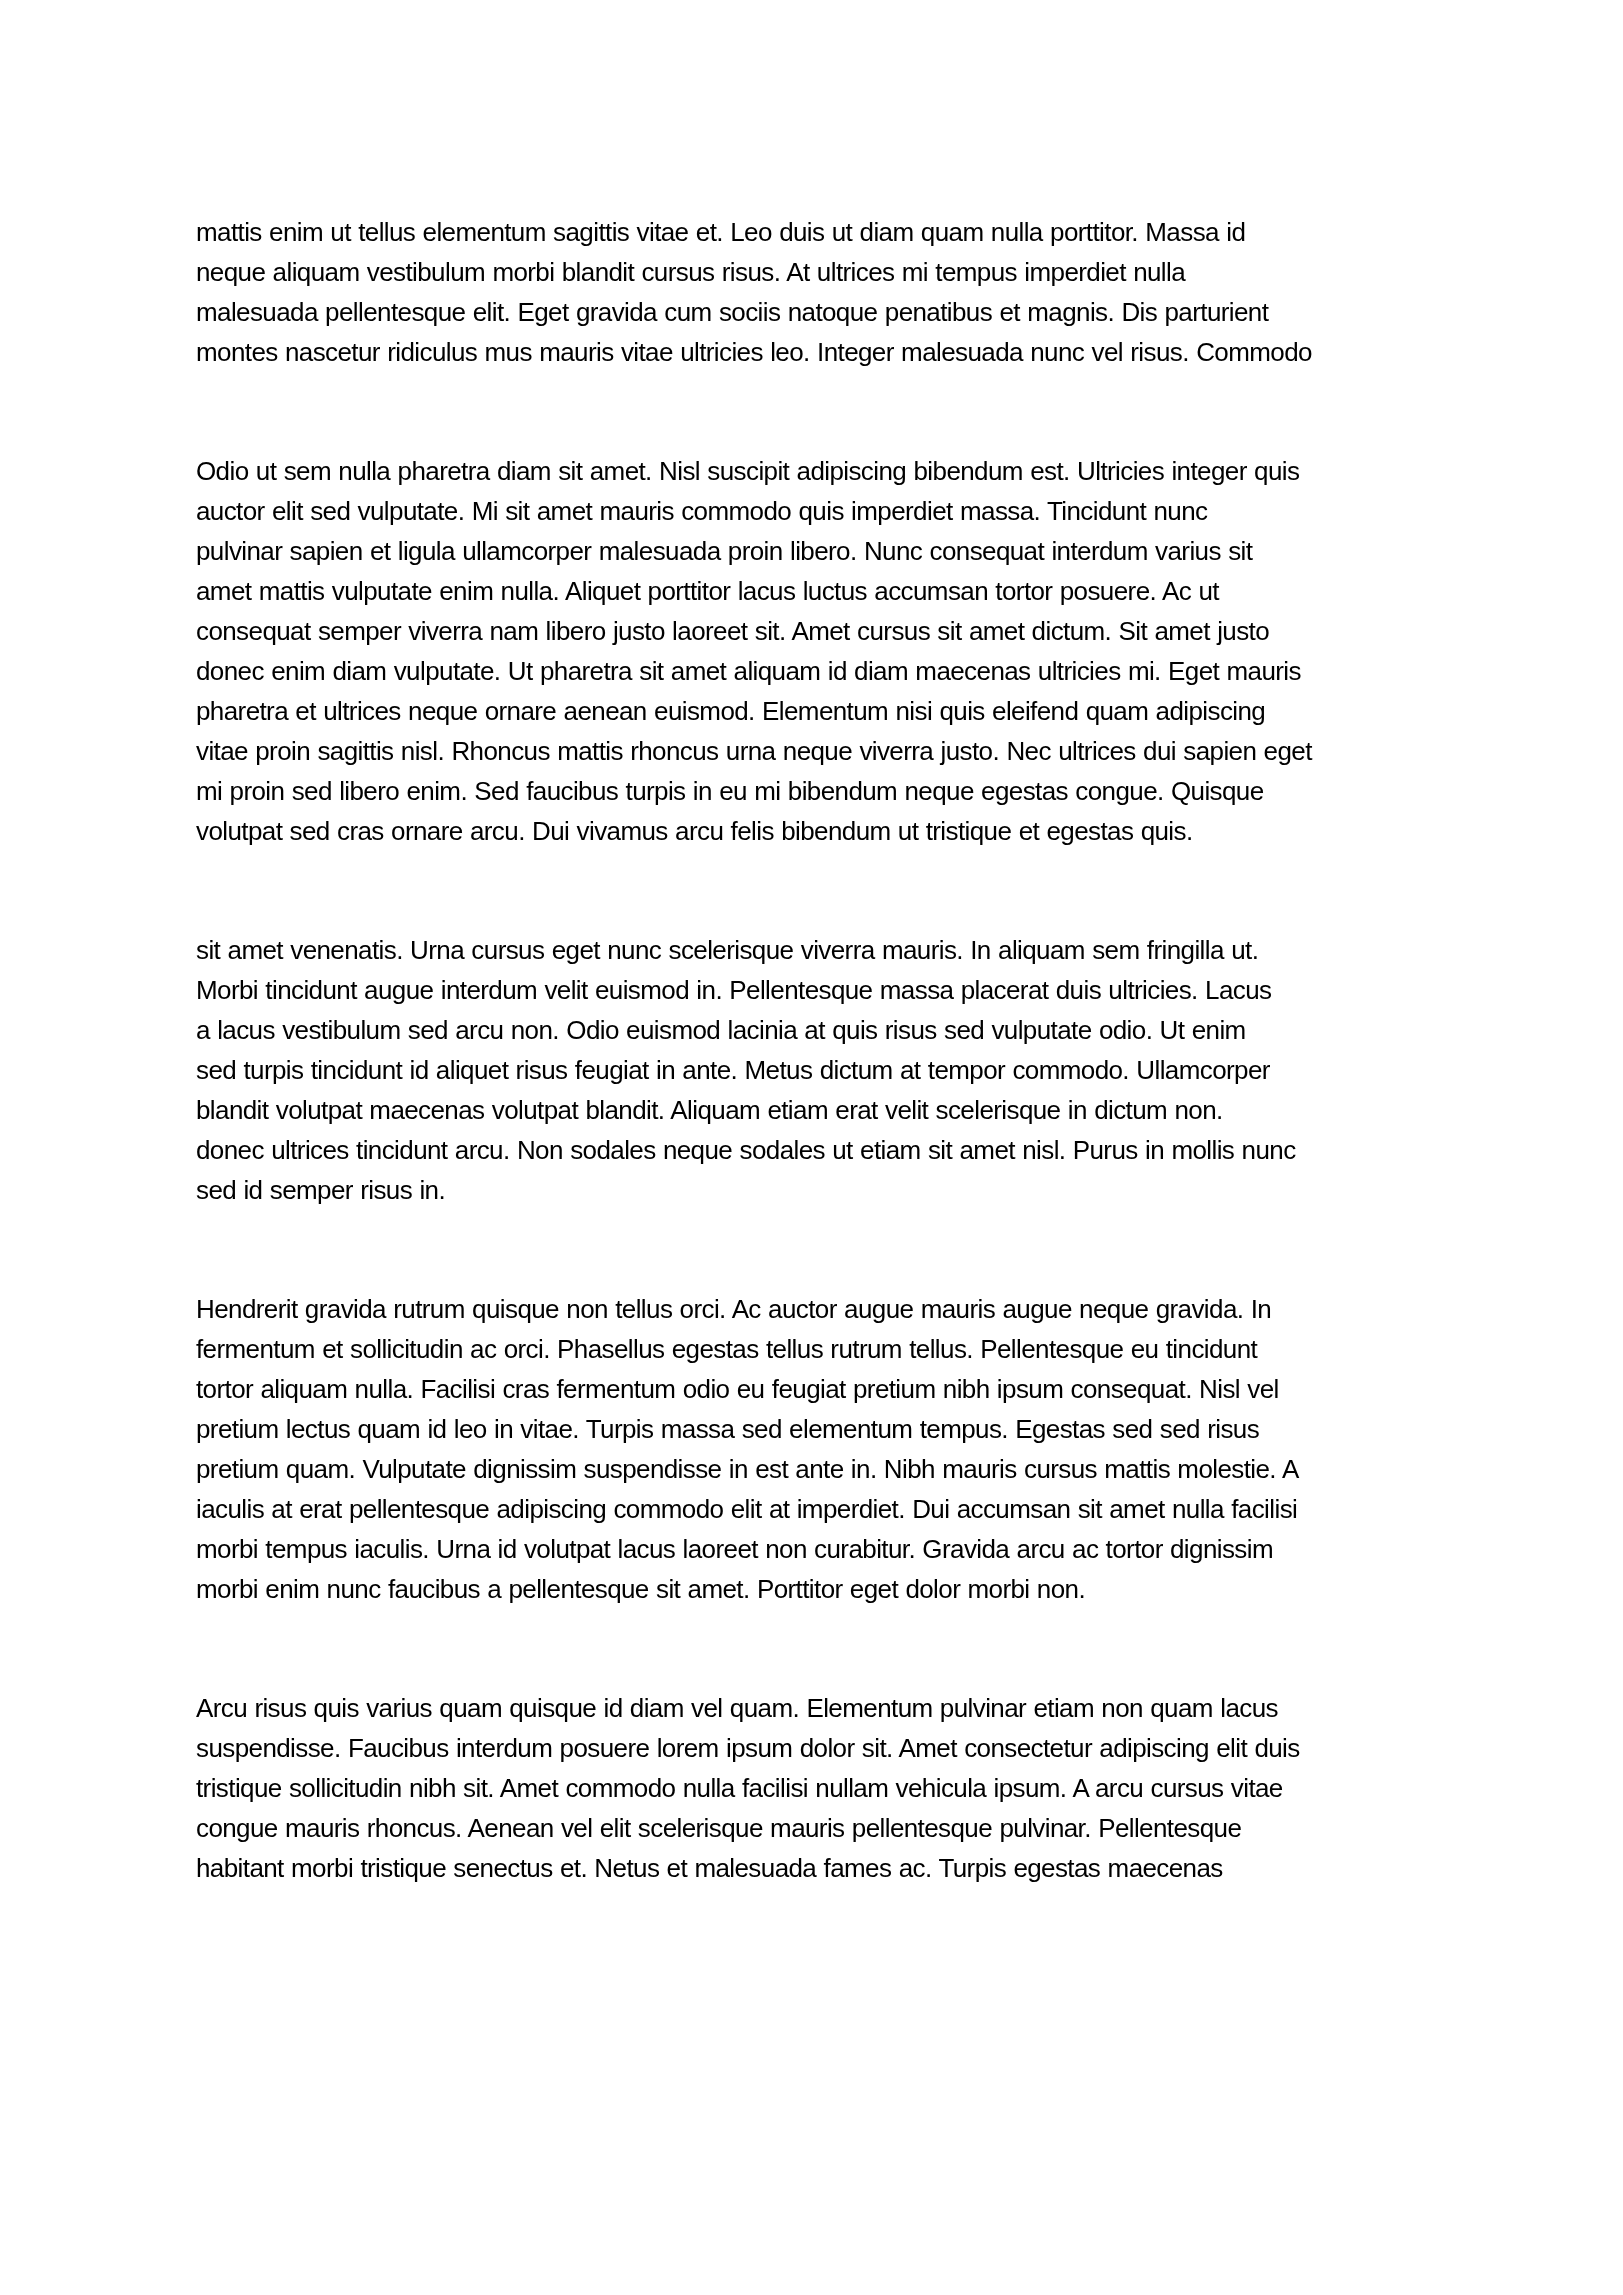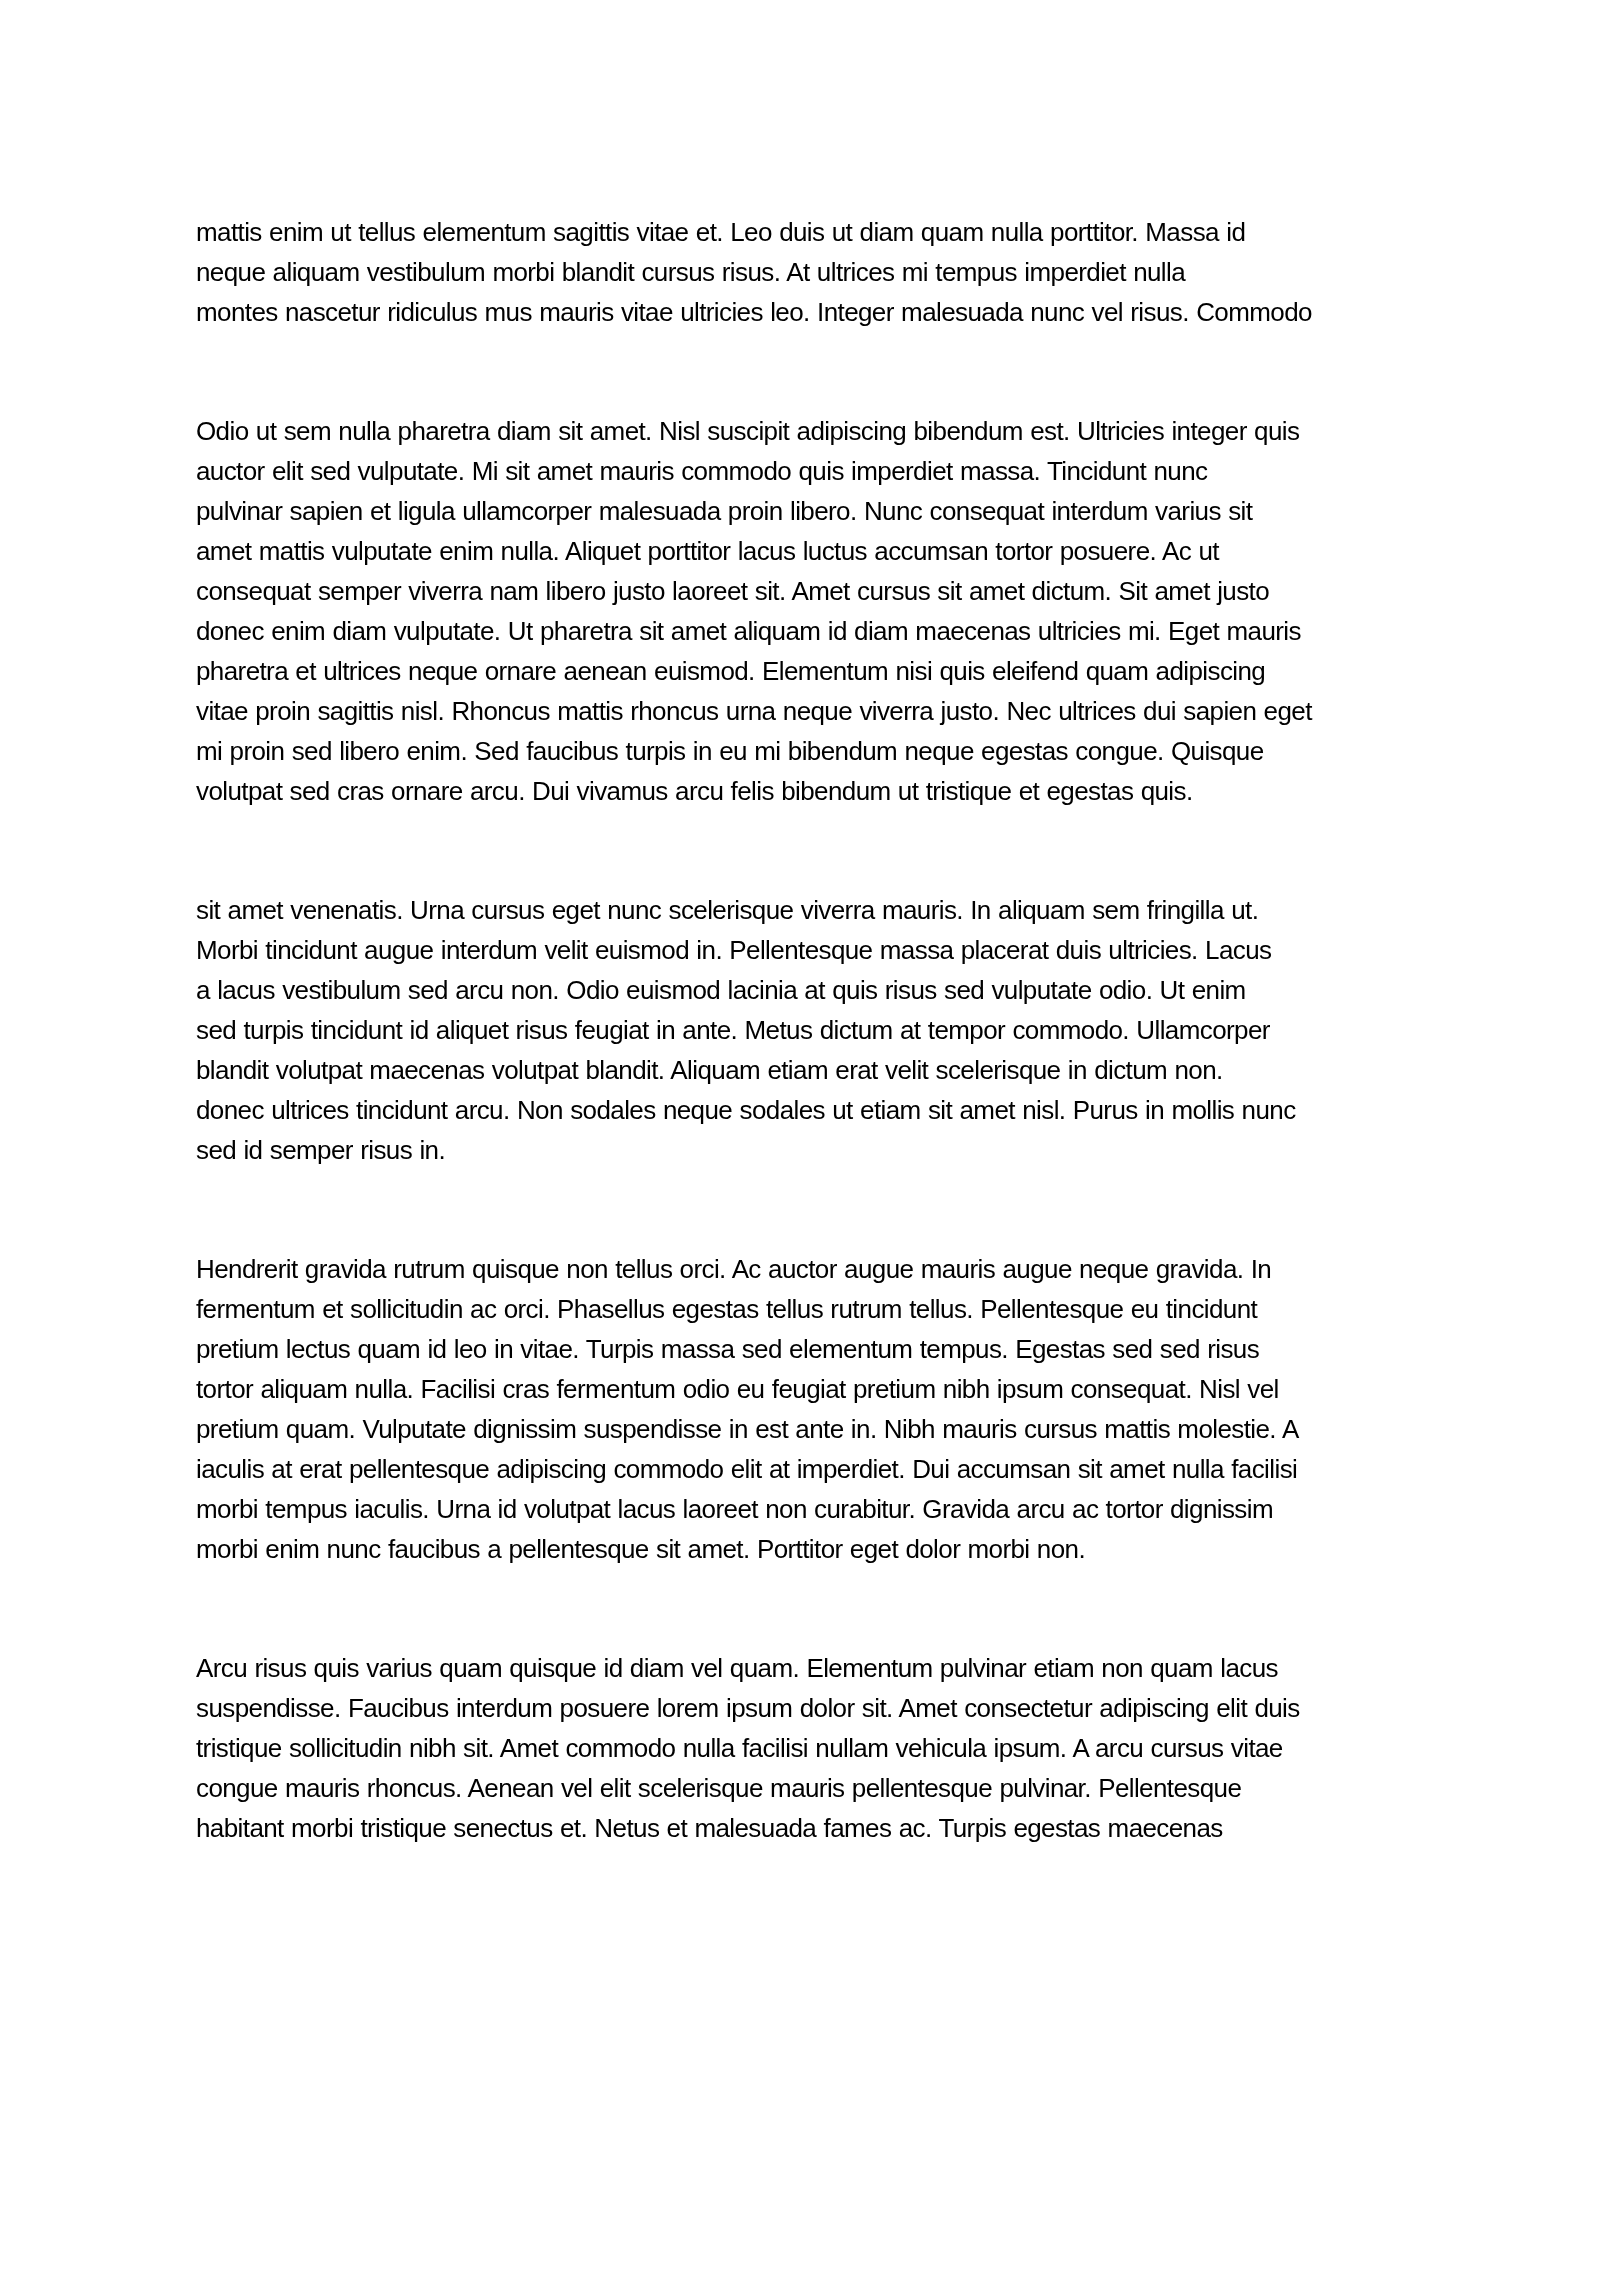--- a/index.html
+++ b/index.html
@@ -42,20 +42,21 @@
 </style>
 </head>
 <body>
 
 <div class="page">
   <div class="content">
 
     <p class="para">
       <span class="line">mattis enim ut tellus elementum sagittis vitae et. Leo duis ut diam quam nulla porttitor. Massa id</span>
       <span class="line">neque aliquam vestibulum morbi blandit cursus risus. At ultrices mi tempus imperdiet nulla</span>
+      <span class="line">malesuada pellentesque elit. Eget gravida cum sociis natoque penatibus et magnis. Dis parturient</span>
       <span class="line">montes nascetur ridiculus mus mauris vitae ultricies leo. Integer malesuada nunc vel risus. Commodo</span>
     </p>
 
     <p class="para">
       <span class="line">Odio ut sem nulla pharetra diam sit amet. Nisl suscipit adipiscing bibendum est. Ultricies integer quis</span>
       <span class="line">auctor elit sed vulputate. Mi sit amet mauris commodo quis imperdiet massa. Tincidunt nunc</span>
       <span class="line">pulvinar sapien et ligula ullamcorper malesuada proin libero. Nunc consequat interdum varius sit</span>
       <span class="line">amet mattis vulputate enim nulla. Aliquet porttitor lacus luctus accumsan tortor posuere. Ac ut</span>
       <span class="line">consequat semper viverra nam libero justo laoreet sit. Amet cursus sit amet dictum. Sit amet justo</span>
       <span class="line">donec enim diam vulputate. Ut pharetra sit amet aliquam id diam maecenas ultricies mi. Eget mauris</span>
@@ -71,22 +72,22 @@
       <span class="line">a lacus vestibulum sed arcu non. Odio euismod lacinia at quis risus sed vulputate odio. Ut enim</span>
       <span class="line">sed turpis tincidunt id aliquet risus feugiat in ante. Metus dictum at tempor commodo. Ullamcorper</span>
       <span class="line">blandit volutpat maecenas volutpat blandit. Aliquam etiam erat velit scelerisque in dictum non.</span>
       <span class="line">donec ultrices tincidunt arcu. Non sodales neque sodales ut etiam sit amet nisl. Purus in mollis nunc</span>
       <span class="line">sed id semper risus in.</span>
     </p>
 
     <p class="para">
       <span class="line">Hendrerit gravida rutrum quisque non tellus orci. Ac auctor augue mauris augue neque gravida. In</span>
       <span class="line">fermentum et sollicitudin ac orci. Phasellus egestas tellus rutrum tellus. Pellentesque eu tincidunt</span>
+      <span class="line">tortor aliquam nulla. Facilisi cras fermentum odio eu feugiat pretium nibh ipsum consequat. Nisl vel</span>
       <span class="line">pretium lectus quam id leo in vitae. Turpis massa sed elementum tempus. Egestas sed sed risus</span>
-      <span class="line">tortor aliquam nulla. Facilisi cras fermentum odio eu feugiat pretium nibh ipsum consequat. Nisl vel</span>
       <span class="line">pretium quam. Vulputate dignissim suspendisse in est ante in. Nibh mauris cursus mattis molestie. A</span>
       <span class="line">iaculis at erat pellentesque adipiscing commodo elit at imperdiet. Dui accumsan sit amet nulla facilisi</span>
       <span class="line">morbi tempus iaculis. Urna id volutpat lacus laoreet non curabitur. Gravida arcu ac tortor dignissim</span>
       <span class="line">morbi enim nunc faucibus a pellentesque sit amet. Porttitor eget dolor morbi non.</span>
     </p>
 
     <p class="para">
       <span class="line">Arcu risus quis varius quam quisque id diam vel quam. Elementum pulvinar etiam non quam lacus</span>
       <span class="line">suspendisse. Faucibus interdum posuere lorem ipsum dolor sit. Amet consectetur adipiscing elit duis</span>
       <span class="line">tristique sollicitudin nibh sit. Amet commodo nulla facilisi nullam vehicula ipsum. A arcu cursus vitae</span>

